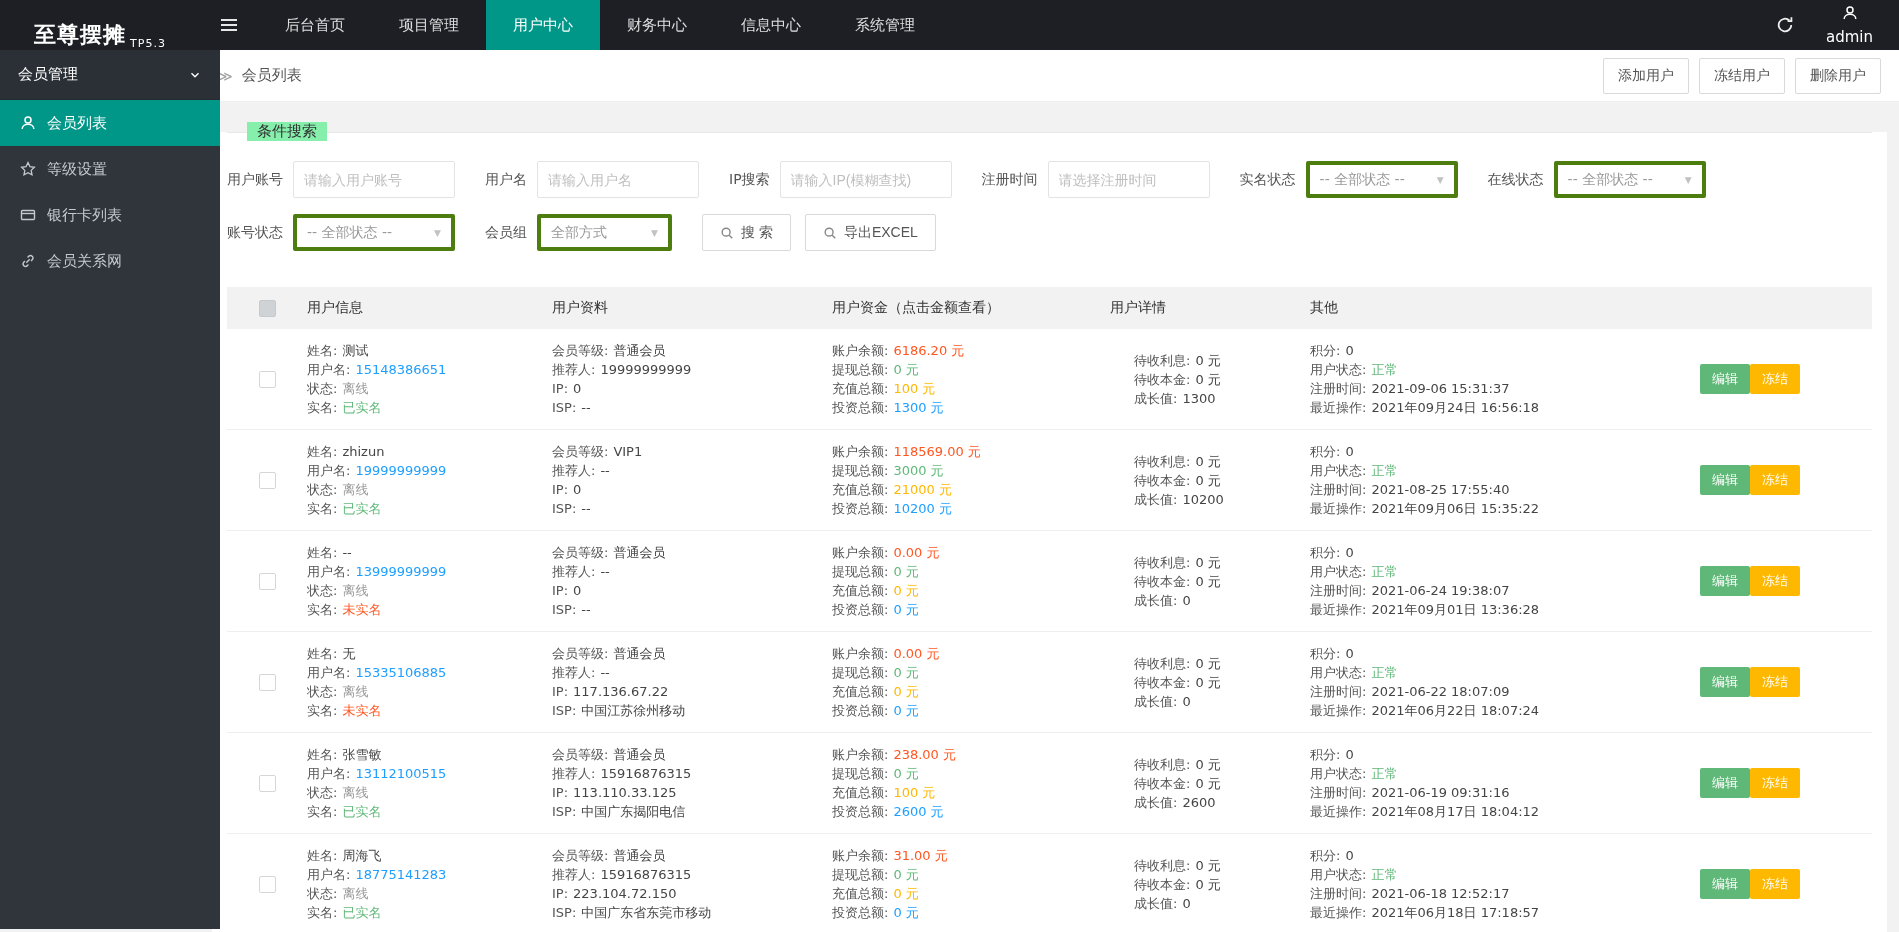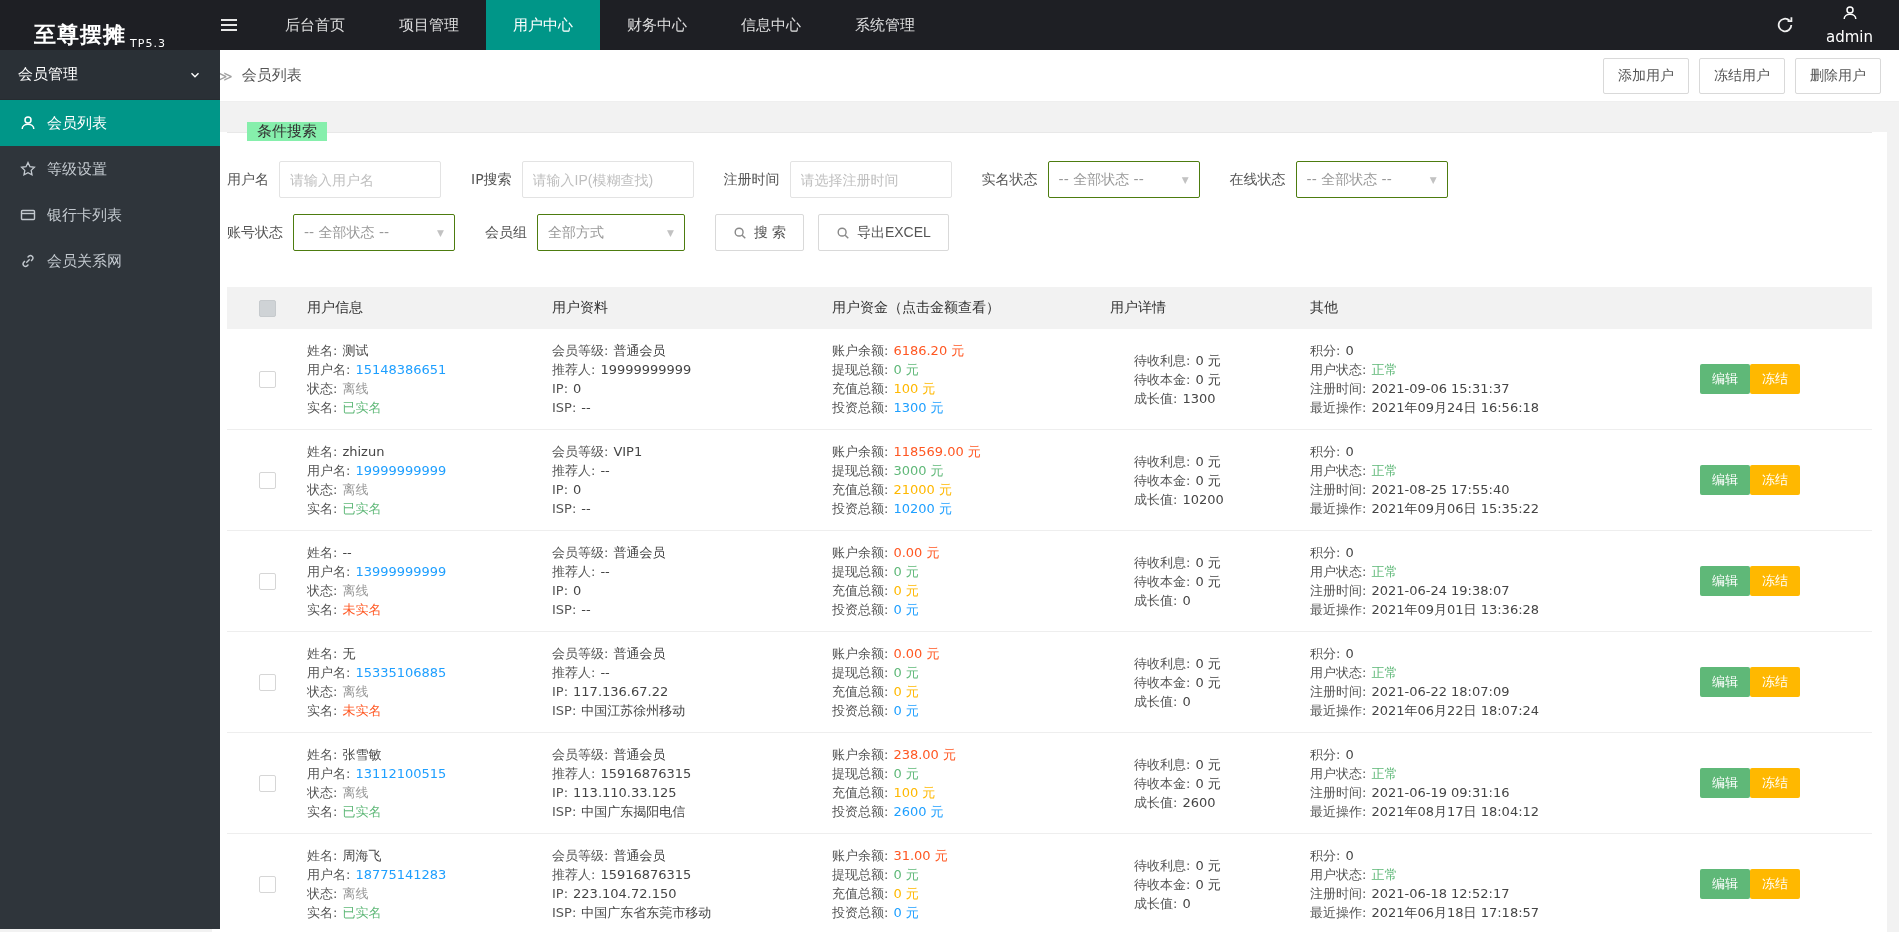--- a/index.html
+++ b/index.html
@@ -38,21 +38,21 @@
   
   .fieldset { position: relative; border-top: 1px solid #e8e8e8; margin: 30px 15px 0; }
   .legend { position: absolute; top: -11px; left: 20px; background: #86efac; padding: 0 10px; font-size: 15px; color: #333; }
   .search-form { padding: 28px 15px 6px; }
   .form-row { display: flex; align-items: center; margin-bottom: 16px; }
   .group { display: flex; align-items: center; margin-right: 30px; }
   .group .flabel { font-size: 14px; color: #555; margin-right: 10px; white-space: nowrap; }
   .inp { height: 37px; border: 1px solid #e3e3e3; border-radius: 2px; padding: 0 10px; font-size: 14px; color: #333; width: 162px; background: #fff; outline: none; }
   .inp.wide { width: 172px; }
   .inp::placeholder { color: #bfbfbf; }
-  .sel { height: 37px; width: 152px; border: 1px solid #4d7c0f; border-radius: 2px; display: flex; align-items: center; justify-content: space-between; padding: 0 10px; color: #999; font-size: 14px; cursor: pointer; background: #fff; }
+  .sel { height: 37px; width: 152px; border: 4px solid #4d7c0f; border-radius: 2px; display: flex; align-items: center; justify-content: space-between; padding: 0 10px; color: #999; font-size: 14px; cursor: pointer; background: #fff; }
   .sel .caret { color: #c2c2c2; font-size: 9px; margin-left: 8px; }
   .btn-ghost { display: flex; align-items: center; gap: 7px; border: 1px solid #d9d9d9; background: #fff; height: 37px; padding: 0 17px; font-size: 14px; color: #555; border-radius: 2px; cursor: pointer; margin-right: 14px; }
 
   
   .table { margin: 14px 15px 0; }
   .thead { display: flex; align-items: center; background: #f2f2f2; height: 42px; font-size: 14px; color: #333; }
   .trow { display: flex; align-items: center; border-bottom: 1px solid #eee; min-height: 100px; padding: 12px 0; }
   .cell { flex: 0 0 auto; }
   .c-check { width: 80px; display: flex; justify-content: center; }
   .c-info { width: 245px; }
@@ -171,20 +171,24 @@
 
   <div class="card">
 
     <div class="fieldset">
       <span class="legend">条件搜索</span>
     </div>
 
     <div class="search-form">
       <div class="form-row">
         <div class="group">
+          <span class="flabel">用户账号</span>
+          <input class="inp" placeholder="请输入用户账号" style="">
+        </div>
+        <div class="group">
           <span class="flabel">用户名</span>
           <input class="inp" placeholder="请输入用户名" style="">
         </div>
         <div class="group">
           <span class="flabel">IP搜索</span>
           <input class="inp wide" placeholder="请输入IP(模糊查找)" style="">
         </div>
         <div class="group">
           <span class="flabel">注册时间</span>
           <input class="inp" placeholder="请选择注册时间" style="">
@@ -208,21 +212,21 @@
       <div class="form-row">
         <div class="group">
           <span class="flabel">账号状态</span>
           <div class="sel" style="width:162px">
             <span>-- 全部状态 --</span>
             <span class="caret">▼</span>
           </div>
         </div>
         <div class="group">
           <span class="flabel">会员组</span>
-          <div class="sel" style="width:148px">
+          <div class="sel" style="width:135px">
             <span>全部方式</span>
             <span class="caret">▼</span>
           </div>
         </div>
         <button class="btn-ghost">
           <svg width="14" height="14" viewBox="0 0 16 16" fill="none" stroke="#888" stroke-width="1.6">
               <circle cx="7" cy="7" r="4.5"></circle>
               <line x1="10.5" y1="10.5" x2="14" y2="14"></line>
             </svg>
           <span>搜 索</span>

